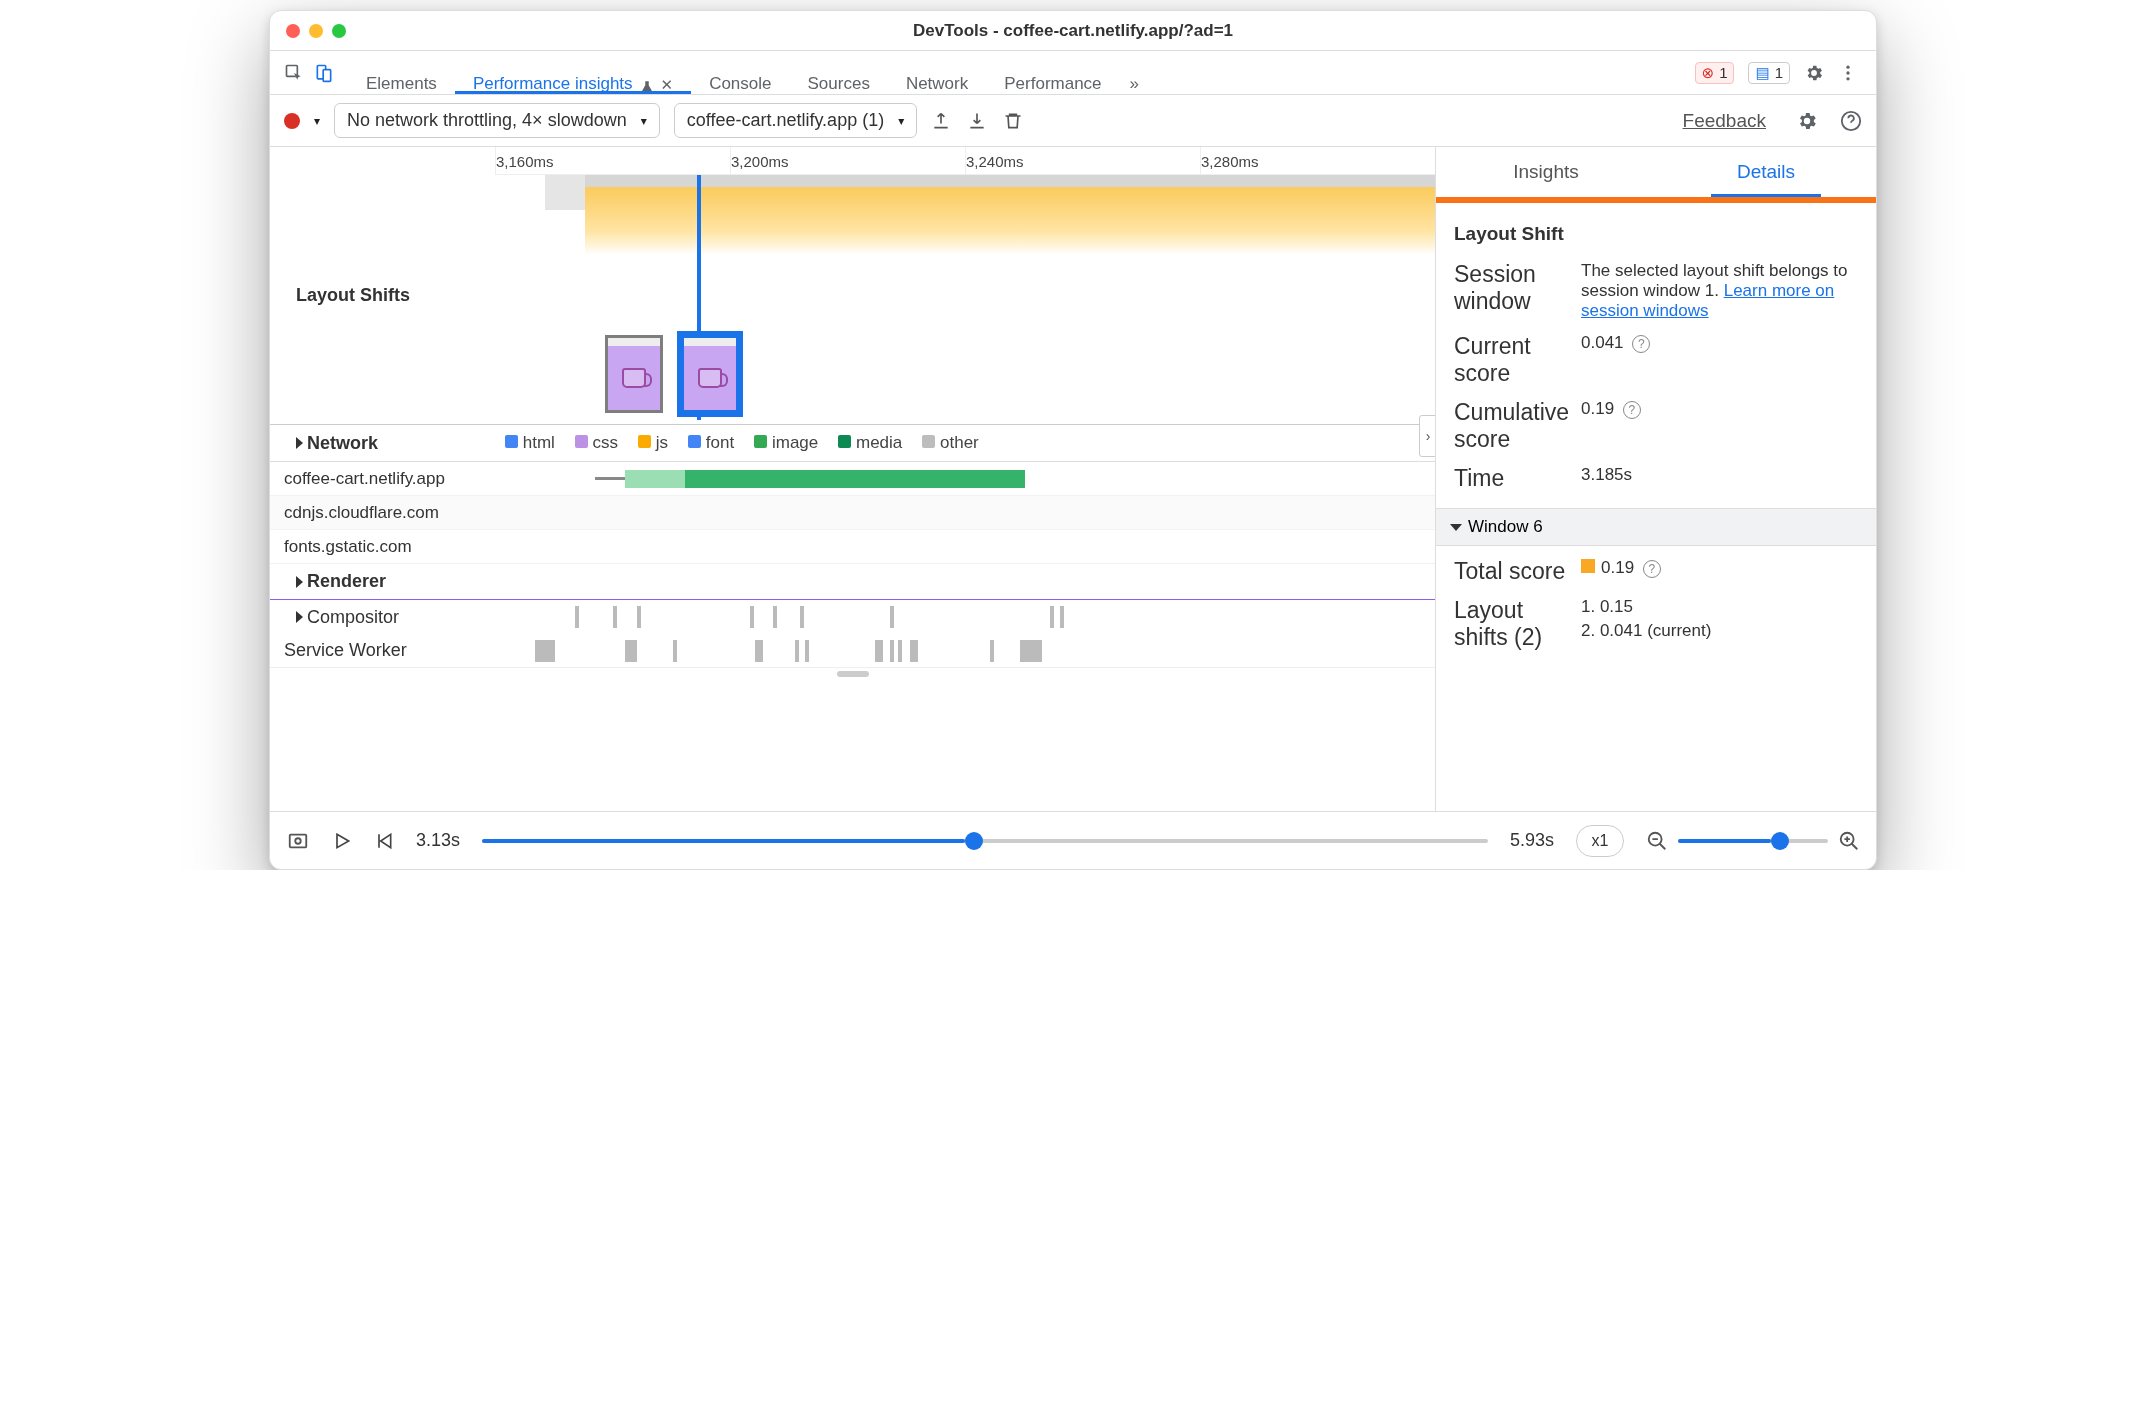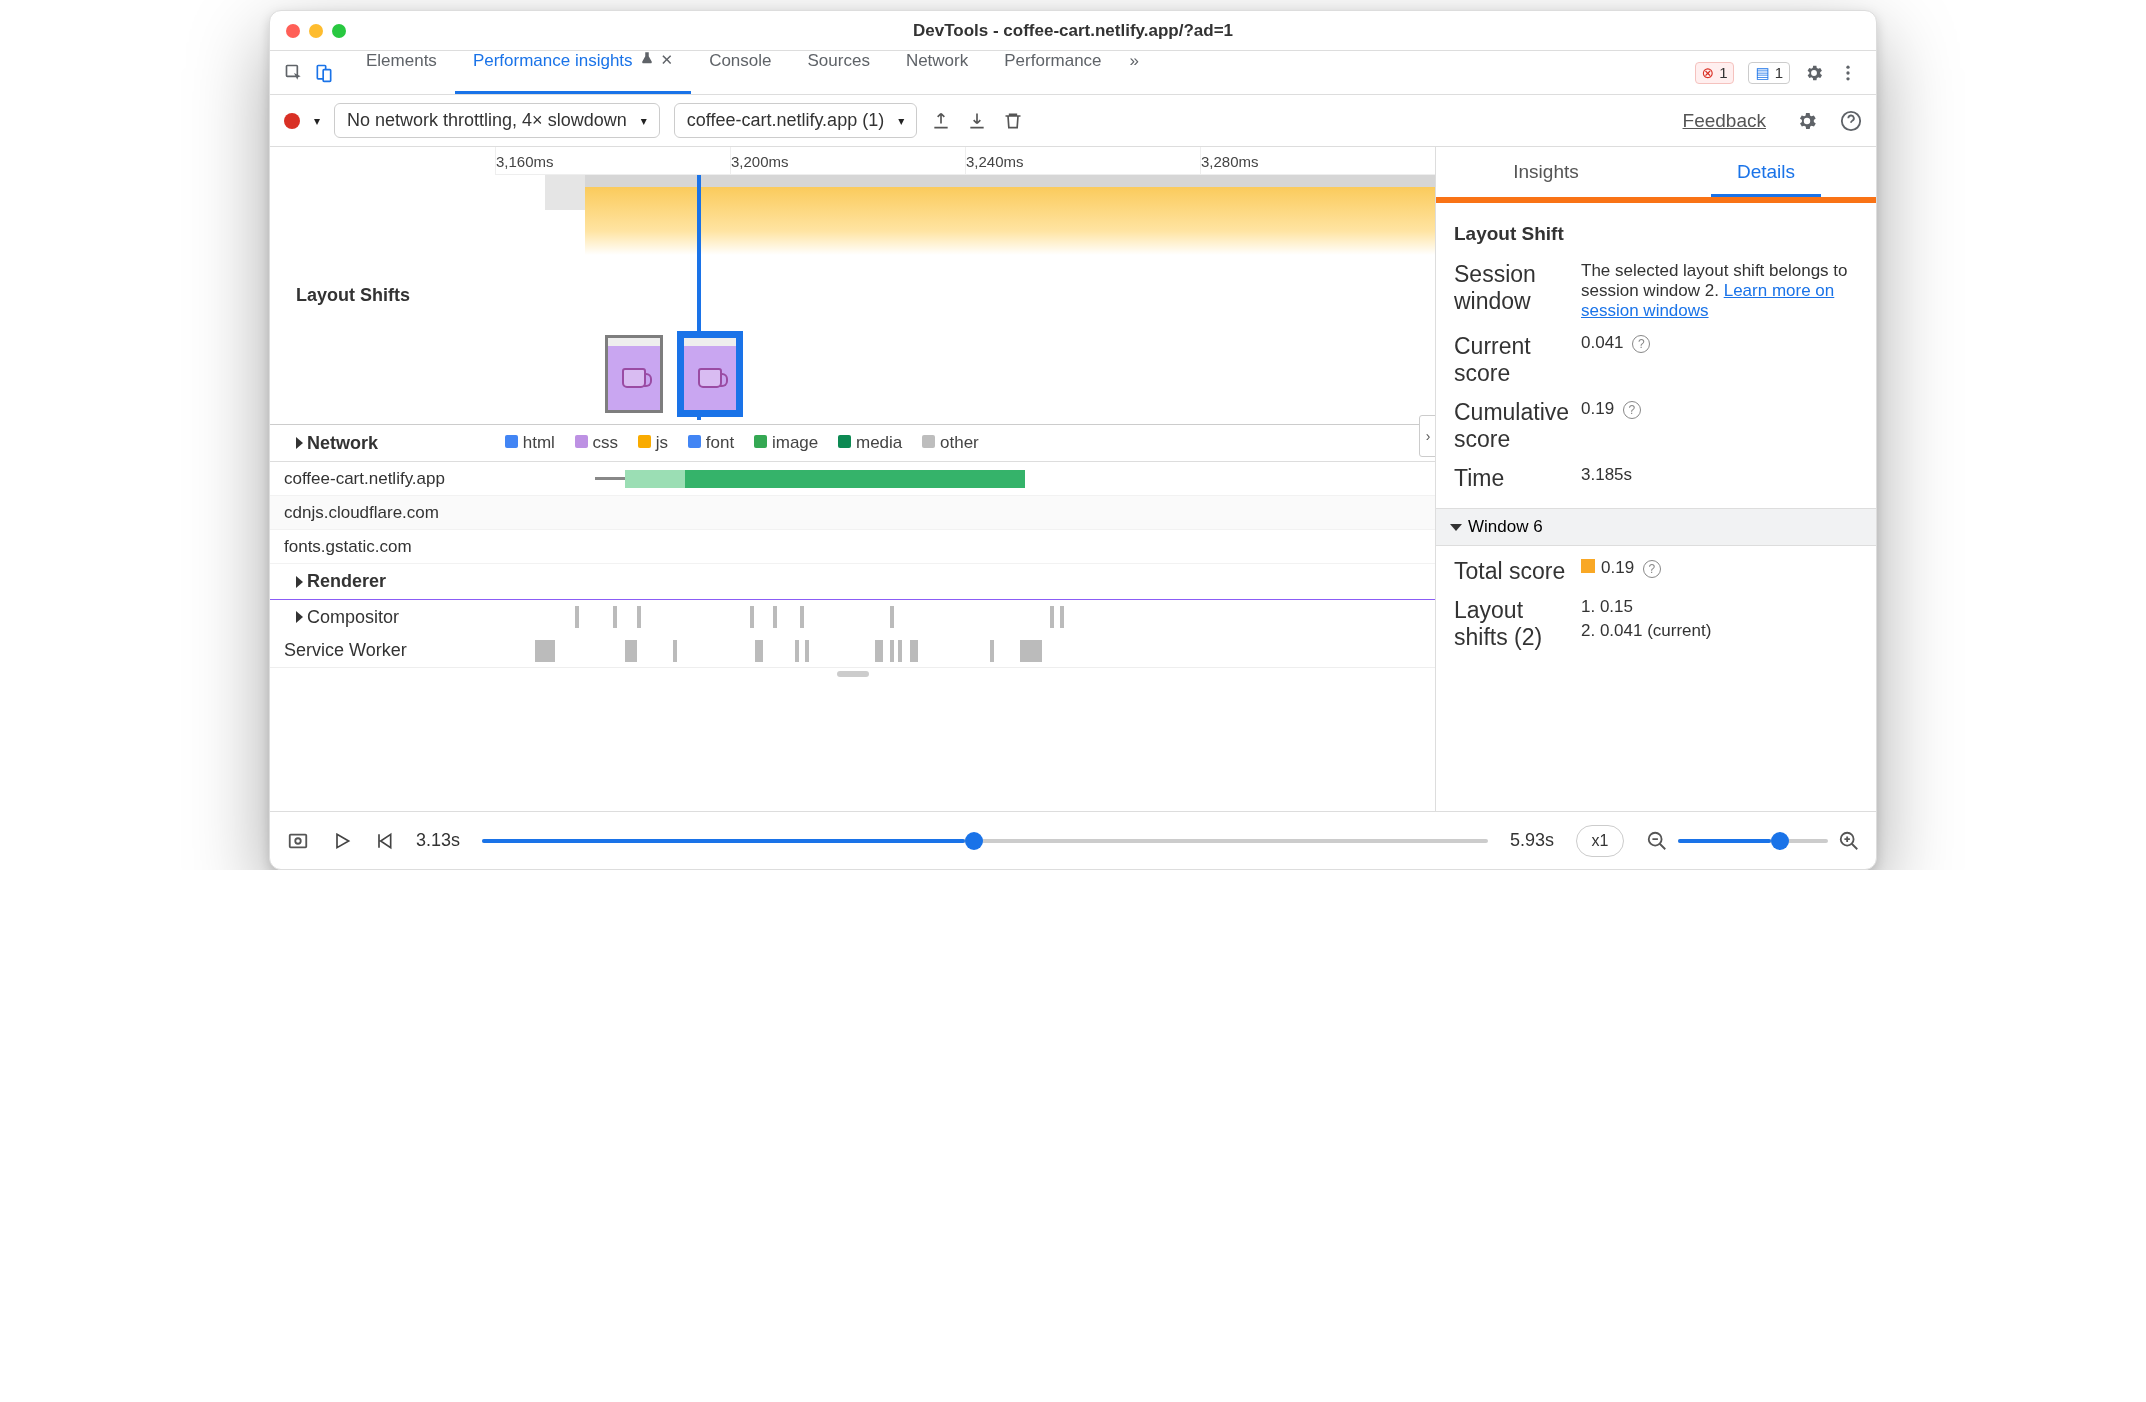--- a/index.html
+++ b/index.html
@@ -7,21 +7,21 @@
   .window { width: 1608px; height: 860px; background: #fff; border-radius: 12px; box-shadow: 0 30px 80px rgba(0,0,0,0.35), 0 4px 12px rgba(0,0,0,0.15); overflow: hidden; display: flex; flex-direction: column; border: 1px solid #ddd; }
   .titlebar { height: 40px; display: flex; align-items: center; position: relative; border-bottom: 1px solid #ddd; }
   .traffic { position: absolute; left: 16px; display: flex; gap: 9px; }
   .traffic .dot { width: 14px; height: 14px; border-radius: 50%; }
   .red { background: #ff5f57; } .yellow { background: #febc2e; } .green { background: #28c840; }
   .title { flex: 1; text-align: center; font-size: 17px; font-weight: 600; color: #333; }
   .tabstrip { height: 44px; display: flex; align-items: stretch; border-bottom: 1px solid #ddd; padding: 0 8px; }
   .tab-icons-left { display: flex; align-items: center; gap: 10px; padding: 0 14px 0 6px; }
   .ico { width: 20px; height: 20px; display: inline-flex; align-items: center; justify-content: center; }
   .tabs { display: flex; align-items: stretch; flex: 1; }
-  .tab { display: flex; align-items: flex-start; padding: 0 18px; color: #5f6368; font-size: 17px; cursor: pointer; position: relative; gap: 7px; white-space: nowrap;}
+  .tab { display: flex; align-items: flex-end; padding: 0 18px; color: #5f6368; font-size: 17px; cursor: pointer; position: relative; gap: 7px; white-space: nowrap;}
   .tab.active { color: #1a73e8; font-weight: 500;}
   .tab.active::after { content: ""; position: absolute; left: 0; right: 0; bottom: 0; height: 3px; background: #1a73e8; }
   .tab .flask { font-size: 15px; color: #5f6368; }
   .tab .x { font-size: 15px; color: #5f6368; }
   .tab-icons-right { display: flex; align-items: center; gap: 14px; padding: 0 10px; }
   .badge { display: inline-flex; align-items: center; gap: 5px; border: 1px solid #ccc; border-radius: 4px; padding: 1px 6px; font-size: 15px; color: #333;}
   .badge .err { color: #d93025; font-size: 15px;} .badge .msgico { color: #1a73e8; font-size: 15px;}
   .badge.err-badge { border-color: #f5c2be; background:#ffefef;}
   .controls { height: 52px; display: flex; align-items: center; gap: 14px; padding: 0 14px; border-bottom: 1px solid #ddd; }
   .record-dot { width: 16px; height: 16px; background: #d93025; border-radius: 50%; }
@@ -325,21 +325,21 @@
 
     <div class="right">
       <div class="rtabs">
         <div class="rtab">Insights</div>
         <div class="rtab active">Details</div>
       </div>
       <div class="details-body">
         <h3>Layout Shift</h3>
         <div class="dkv">
           <div class="dk">Session window</div>
-          <div class="dv"><span>The selected layout shift belongs to session window 2. </span><span class="blue-link">Learn more on session windows</span></div>
+          <div class="dv"><span>The selected layout shift belongs to session window 1. </span><span class="blue-link">Learn more on session windows</span></div>
         </div>
         <div class="dkv">
           <div class="dk">Current score</div>
           <div class="dv"><span>0.041</span> <span class="help-q">?</span></div>
         </div>
         <div class="dkv">
           <div class="dk">Cumulative score</div>
           <div class="dv"><span>0.19</span> <span class="help-q">?</span></div>
         </div>
         <div class="dkv">

